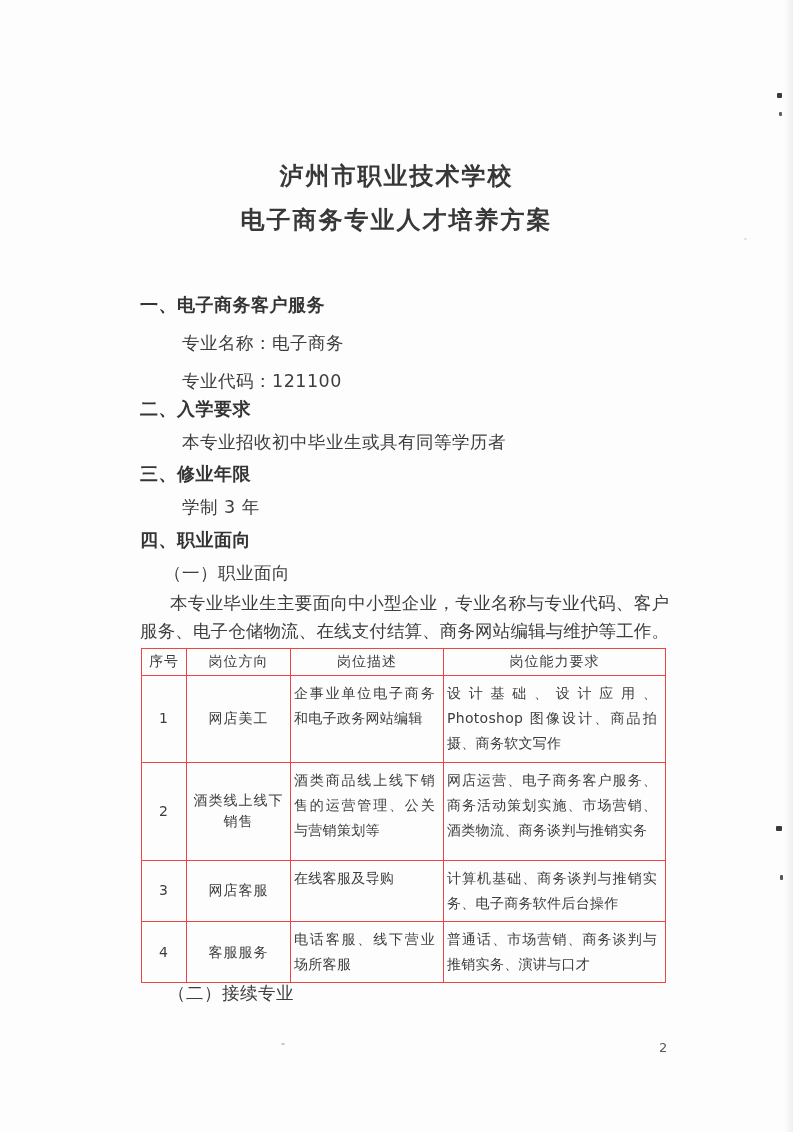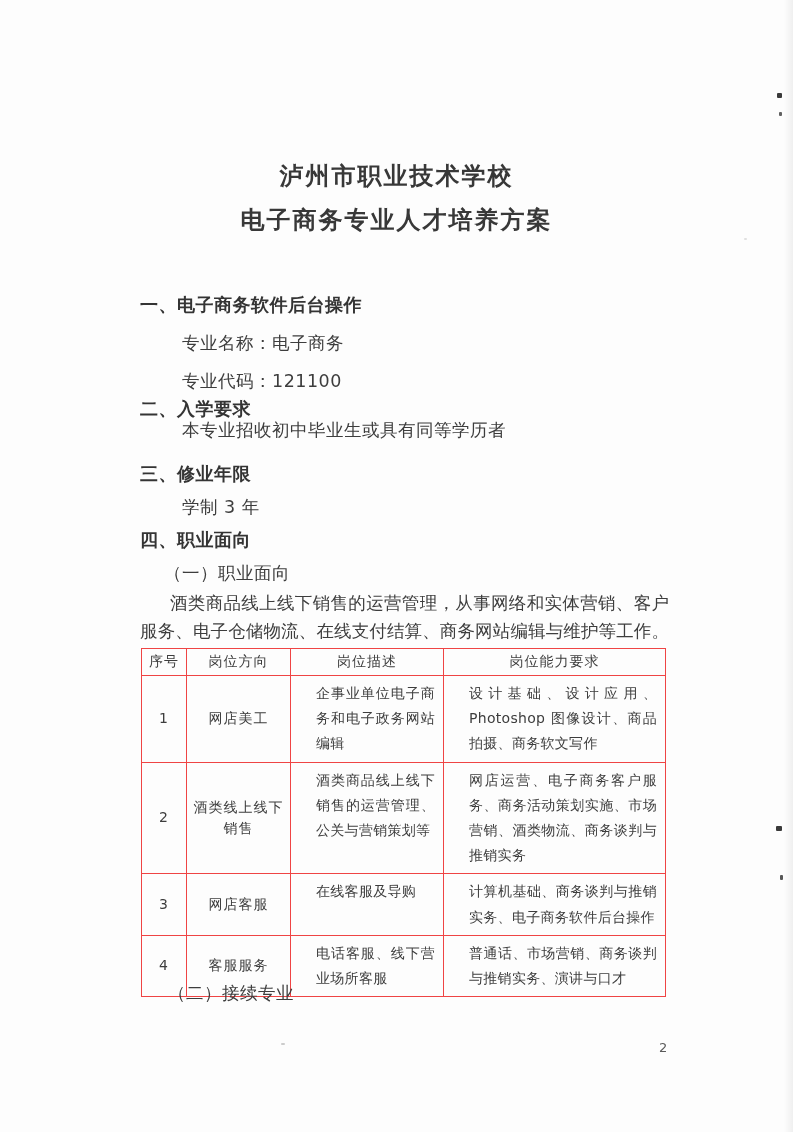--- a/index.html
+++ b/index.html
@@ -80,21 +80,21 @@
   .cell-center {
     text-align: center;
     vertical-align: middle;
     letter-spacing: 1px;
     line-height: 1.5;
     padding: 2px 4px;
   }
   .cell-text {
     text-align: justify;
     vertical-align: top;
-    padding: 5px 8px 5px 25px;
+    padding: 5px 8px 5px 3px;
     line-height: 1.8;
     letter-spacing: 0.3px;
   }
   .row-1 td { height: 85px; }
   .row-2 td { height: 98px; }
   .row-3 td { height: 60px; }
   .row-4 td { height: 57px; }
   .page-number {
     position: absolute;
     left: 659px;
@@ -119,34 +119,34 @@
   .speck-6 { left: 744px; top: 238px; width: 3px; height: 2px; opacity: .15; }
 </style>
 </head>
 <body>
 
 <div class="page">
 
   <div class="doc-title title-1">泸州市职业技术学校</div>
   <div class="doc-title title-2">电子商务专业人才培养方案</div>
 
-  <div class="heading" style="top:294px">一、电子商务软件后台操作</div>
+  <div class="heading" style="top:294px">一、电子商务客户服务</div>
   <div class="body-line" style="top:333px">专业名称：电子商务</div>
   <div class="body-line" style="top:371px">专业代码：121100</div>
 
   <div class="heading" style="top:398px">二、入学要求</div>
-  <div class="body-line" style="top:420px">本专业招收初中毕业生或具有同等学历者</div>
+  <div class="body-line" style="top:432px">本专业招收初中毕业生或具有同等学历者</div>
 
   <div class="heading" style="top:463px">三、修业年限</div>
   <div class="body-line" style="top:497px">学制 3 年</div>
 
   <div class="heading" style="top:529px">四、职业面向</div>
   <div class="body-line" style="top:563px;left:152px">（一）职业面向</div>
 
-  <div class="para-line first" style="top:593px">酒类商品线上线下销售的运营管理，从事网络和实体营销、客户</div>
+  <div class="para-line first" style="top:593px">本专业毕业生主要面向中小型企业，专业名称与专业代码、客户</div>
   <div class="para-line" style="top:621px">服务、电子仓储物流、在线支付结算、商务网站编辑与维护等工作。</div>
 
   <table class="jobs-table">
     <colgroup>
       <col style="width:45px">
       <col style="width:104px">
       <col style="width:153px">
       <col style="width:222px">
     </colgroup>
     <tbody>

